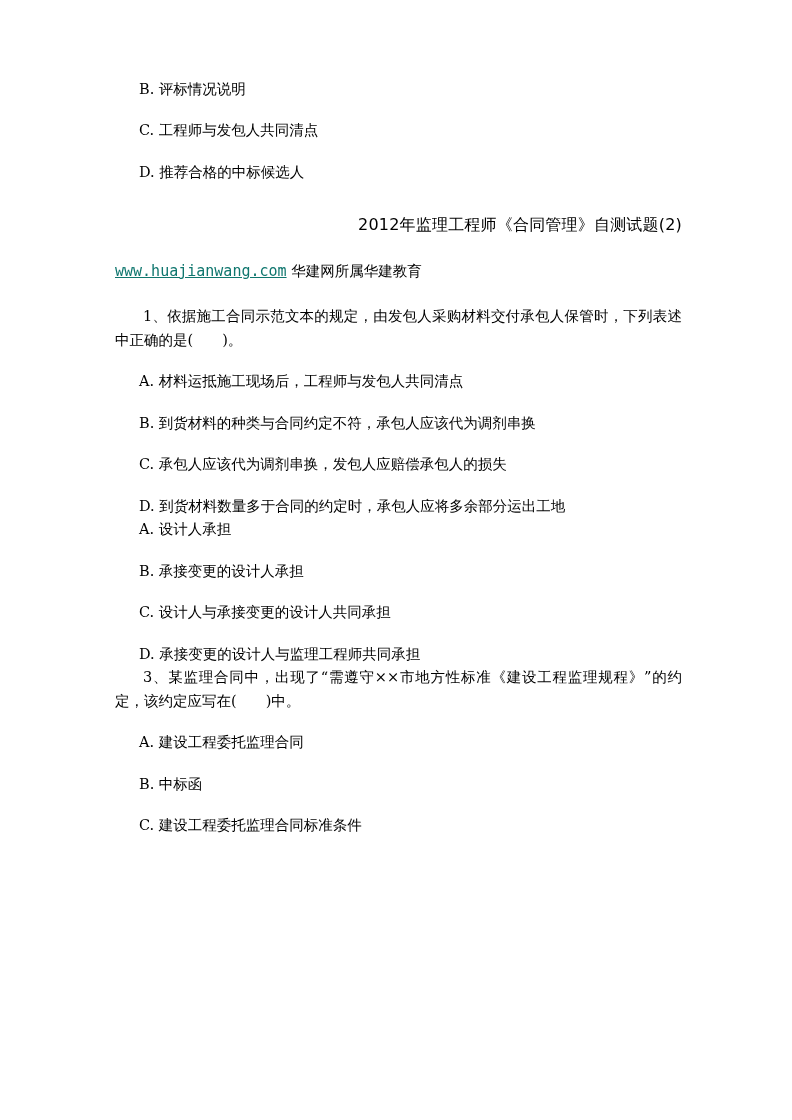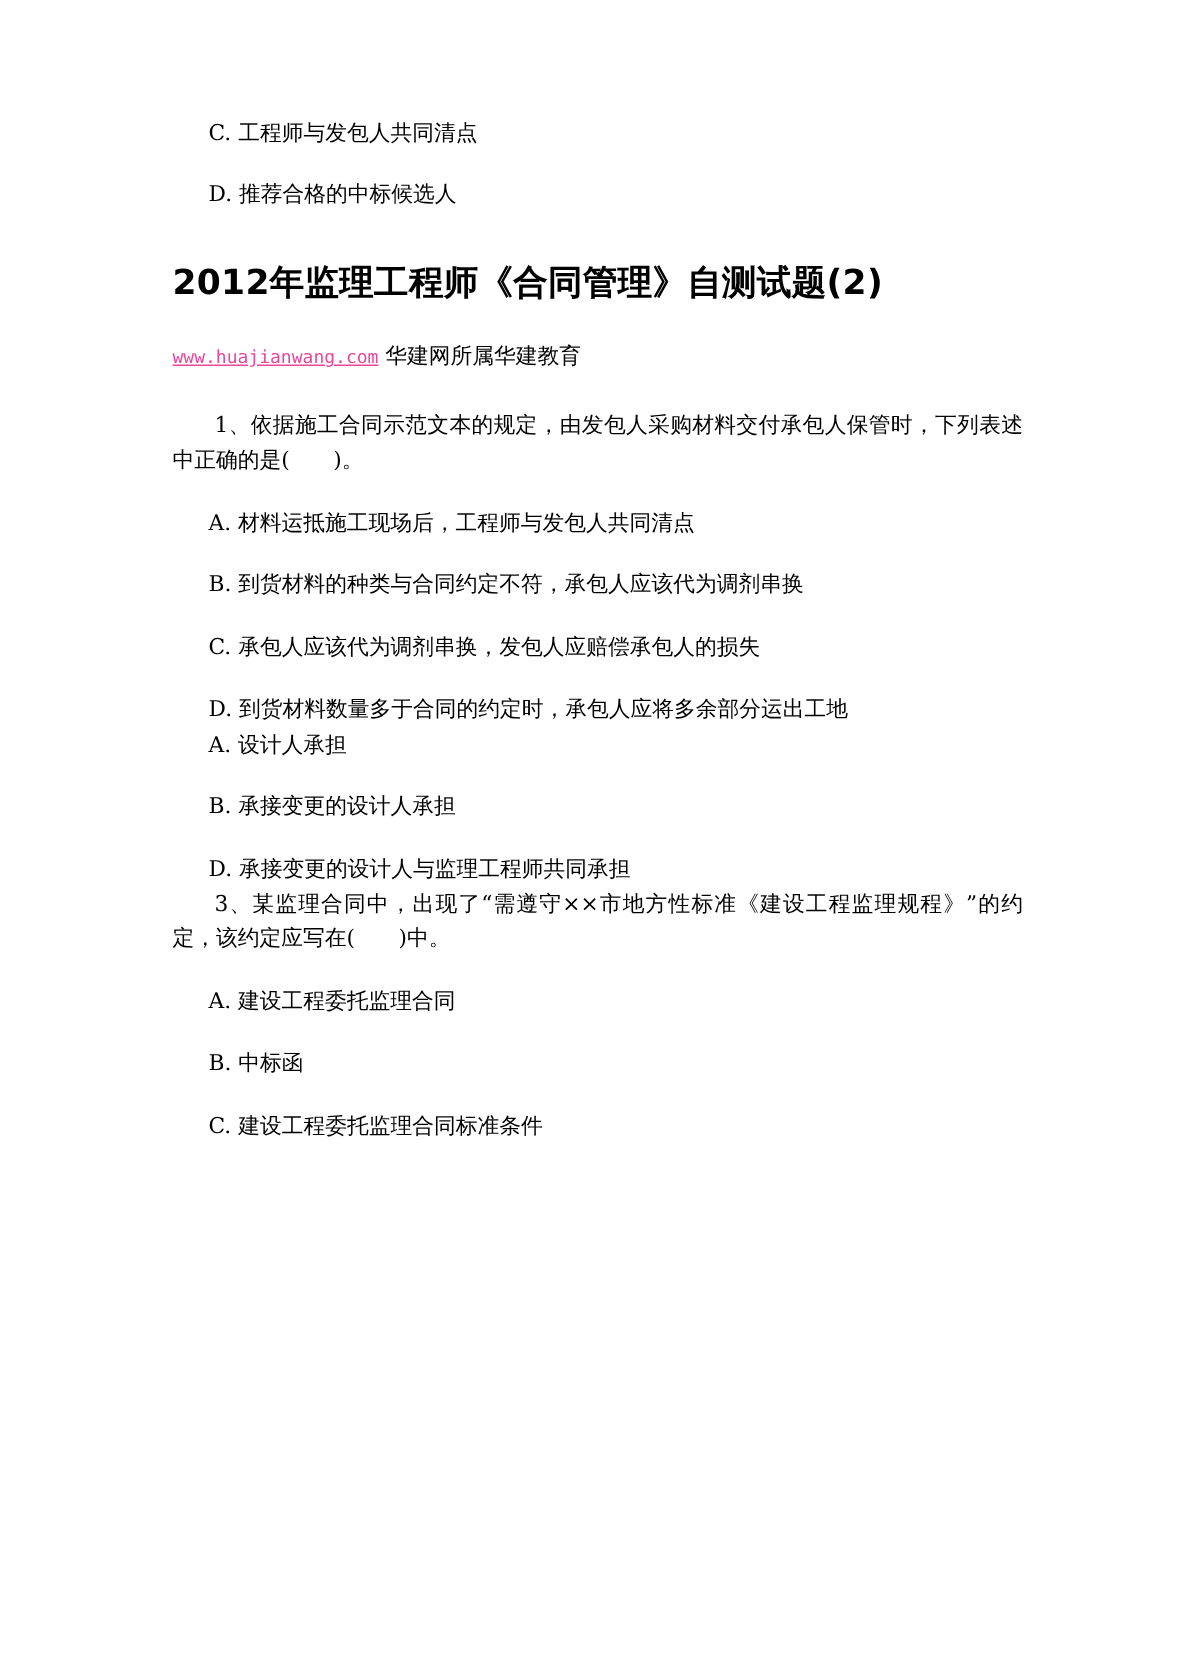--- a/index.html
+++ b/index.html
@@ -29,34 +29,35 @@
   }
   .opt {
     margin: 0 0 18px 0;
     text-indent: 24px;
   }
   .opt:last-child {
     margin-bottom: 0;
   }
   .heading {
     font-family: "DejaVu Sans", "Liberation Sans", sans-serif;
-    font-weight: bold;
-    font-size: 23px;
+    font-weight: normal;
+    font-size: 16px;
     line-height: 1.4;
     margin: 30px 0 22px 0;
     letter-spacing: 0.2px;
+    text-align: right;
   }
   .source-line {
     margin: 0 0 22px 0;
     font-size: 14.5px;
   }
   .source-link {
     font-family: "DejaVu Sans Mono", "Liberation Mono", monospace;
-    font-size: 12px;
-    color: #ec4899;
+    font-size: 15px;
+    color: #0f766e;
     text-decoration: underline;
   }
   .source-text {
     font-family: Liberation Serif, serif;
   }
   .question {
     margin: 0 0 18px 0;
     text-indent: 28px;
     text-align: justify;
     text-justify: inter-ideograph;
@@ -64,38 +65,40 @@
   .q-block {
     margin-bottom: 0;
   }
 </style>
 </head>
 <body>
 
 <div class="page">
   <div class="doc-body">
 
+    <p class="opt">B. 评标情况说明</p>
     <p class="opt">C. 工程师与发包人共同清点</p>
     <p class="opt">D. 推荐合格的中标候选人</p>
 
     <h1 class="heading">2012年监理工程师《合同管理》自测试题(2)</h1>
 
     <p class="source-line"><a class="source-link" href="#">www.huajianwang.com</a> <span class="source-text">华建网所属华建教育</span></p>
 
     <div class="q-block">
       <p class="question">1、依据施工合同示范文本的规定，由发包人采购材料交付承包人保管时，下列表述中正确的是(　　)。</p>
       <p class="opt">A. 材料运抵施工现场后，工程师与发包人共同清点</p>
       <p class="opt">B. 到货材料的种类与合同约定不符，承包人应该代为调剂串换</p>
       <p class="opt">C. 承包人应该代为调剂串换，发包人应赔偿承包人的损失</p>
       <p class="opt">D. 到货材料数量多于合同的约定时，承包人应将多余部分运出工地</p>
     </div>
 
     <div class="q-block">
       <p class="opt">A. 设计人承担</p>
       <p class="opt">B. 承接变更的设计人承担</p>
+      <p class="opt">C. 设计人与承接变更的设计人共同承担</p>
       <p class="opt">D. 承接变更的设计人与监理工程师共同承担</p>
     </div>
 
     <div class="q-block">
       <p class="question">3、某监理合同中，出现了“需遵守××市地方性标准《建设工程监理规程》”的约定，该约定应写在(　　)中。</p>
       <p class="opt">A. 建设工程委托监理合同</p>
       <p class="opt">B. 中标函</p>
       <p class="opt">C. 建设工程委托监理合同标准条件</p>
     </div>
 

